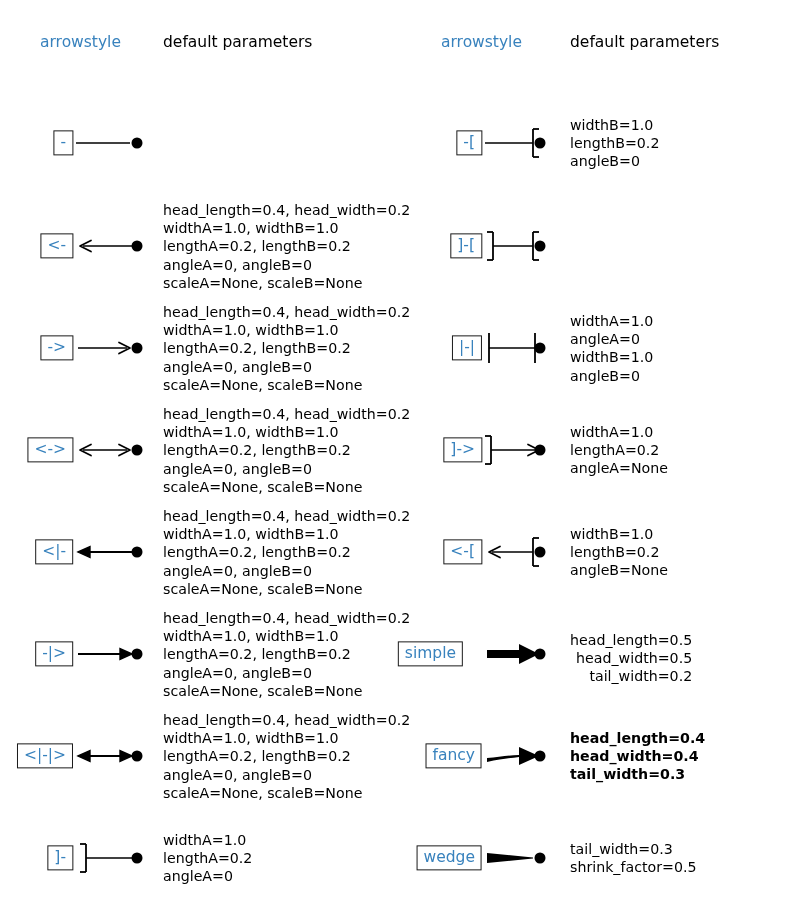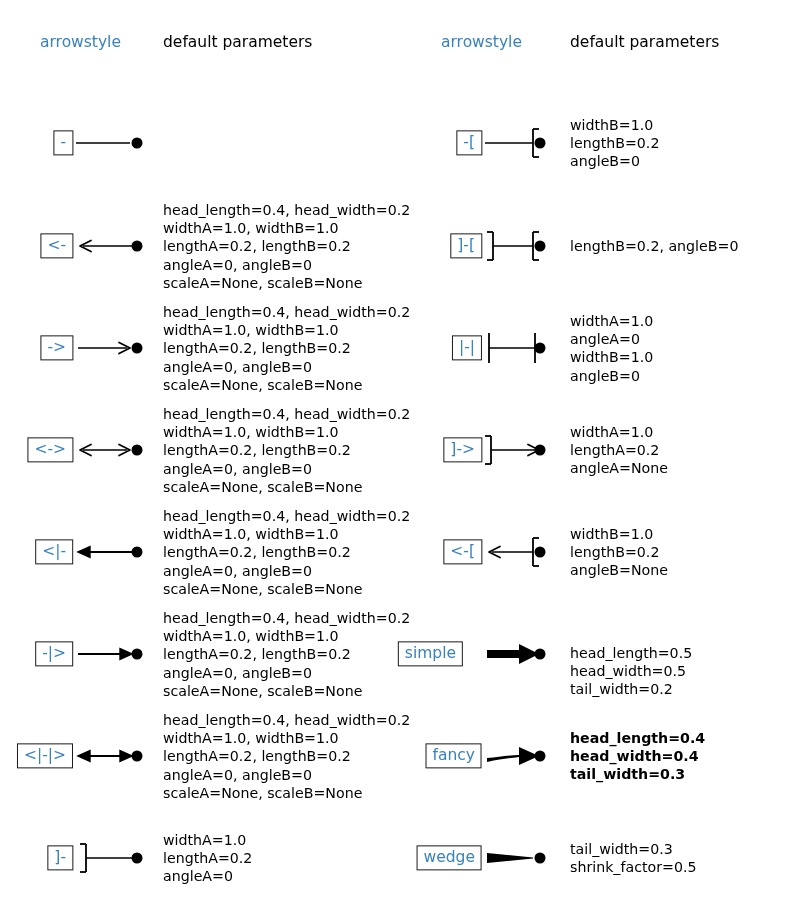--- a/index.html
+++ b/index.html
@@ -256,21 +256,20 @@
           <line x1="10" y1="3" x2="4" y2="3" stroke="#000000" stroke-width="1.8" stroke-linecap="butt"></line>
           <line x1="10" y1="31" x2="4" y2="31" stroke="#000000" stroke-width="1.8" stroke-linecap="butt"></line>
           <line x1="10" y1="17" x2="50" y2="17" stroke="#000000" stroke-width="1.7" stroke-linecap="butt"></line>
           <line x1="50" y1="3" x2="50" y2="31" stroke="#000000" stroke-width="1.8" stroke-linecap="butt"></line>
           <line x1="50" y1="3" x2="56" y2="3" stroke="#000000" stroke-width="1.8" stroke-linecap="butt"></line>
           <line x1="50" y1="31" x2="56" y2="31" stroke="#000000" stroke-width="1.8" stroke-linecap="butt"></line>
         </svg>
       </div>
       <div class="dot" style="left: 540px; top: 0px;"></div>
       <div class="params" style="left: 570px; top: 0px;">
-        <span class="pline">lengthB=0.2, angleB=0</span>
       </div>
     </div>
     <div class="row" style="left: 0px; top: 348px;">
       <div class="style-box" style="left: 482px; top: 0px;">|-|</div>
       <div class="art" style="left: 483px; top: 0px;">
         <svg width="62" height="34" viewBox="0 0 62 34" xmlns="http://www.w3.org/2000/svg">
           <line x1="6" y1="2" x2="6" y2="32" stroke="#000000" stroke-width="1.8" stroke-linecap="butt"></line>
           <line x1="6" y1="17" x2="52" y2="17" stroke="#000000" stroke-width="1.7" stroke-linecap="butt"></line>
           <line x1="52" y1="2" x2="52" y2="32" stroke="#000000" stroke-width="1.8" stroke-linecap="butt"></line>
         </svg>
@@ -320,21 +319,21 @@
       </div>
     </div>
     <div class="row" style="left: 0px; top: 654px;">
       <div class="style-box" style="left: 463px; top: 0px;">simple</div>
       <div class="art" style="left: 483px; top: 0px;">
         <svg width="62" height="34" viewBox="0 0 62 34" xmlns="http://www.w3.org/2000/svg">
           <path d="M 4 13 L 36 13 L 36 7 L 56 17 L 36 27 L 36 21 L 4 21 Z" fill="#000000"></path>
         </svg>
       </div>
       <div class="dot" style="left: 540px; top: 0px;"></div>
-      <div class="params" style="left: 570px; top: 17px;">
+      <div class="params" style="left: 570px; top: 4px; text-align: right;">
         <span class="pline">head_length=0.5</span>
         <span class="pline">head_width=0.5</span>
         <span class="pline">tail_width=0.2</span>
       </div>
     </div>
     <div class="row" style="left: 0px; top: 756px;">
       <div class="style-box" style="left: 482px; top: 0px;">fancy</div>
       <div class="art" style="left: 483px; top: 0px;">
         <svg width="62" height="34" viewBox="0 0 62 34" xmlns="http://www.w3.org/2000/svg">
           <path d="M 4 23 C 18 20 28 19 36 18 L 36 26 L 56 17 L 36 8 L 36 16 C 26 16 16 18 4 19 Z" fill="#000000"></path>

